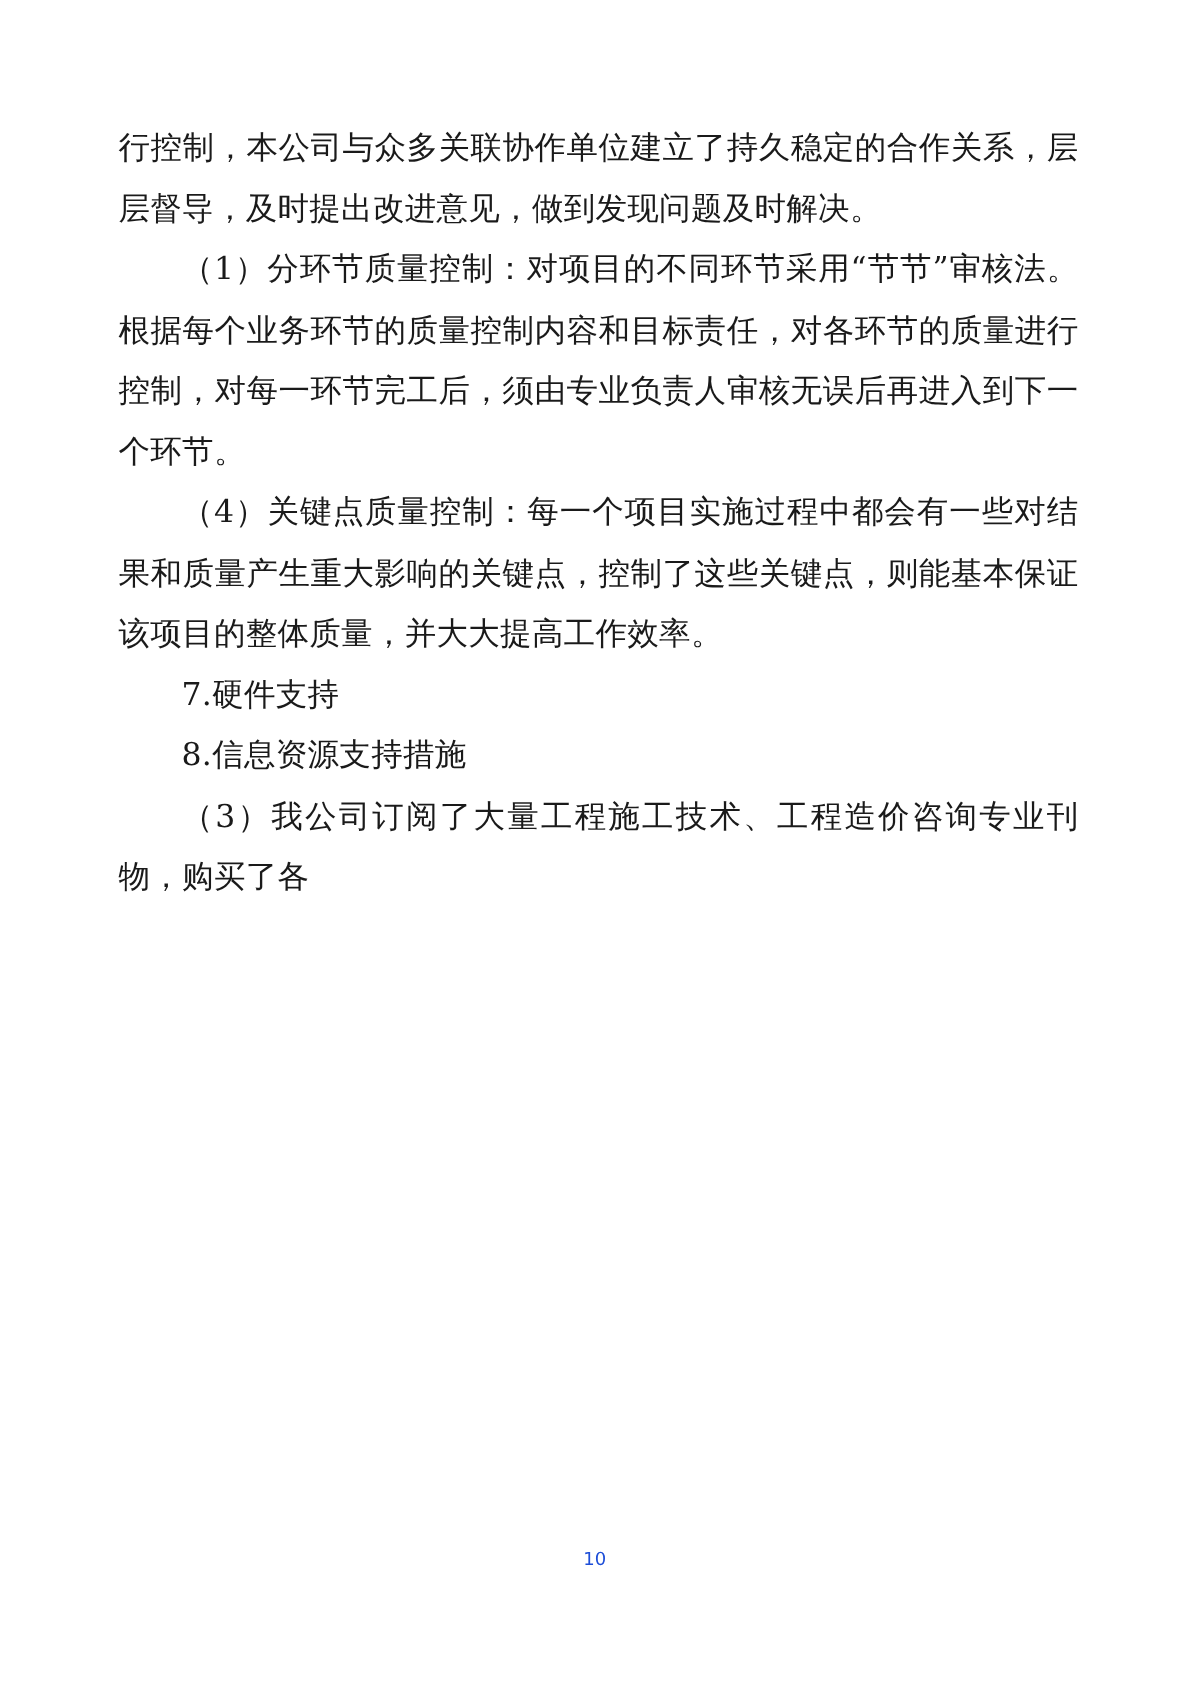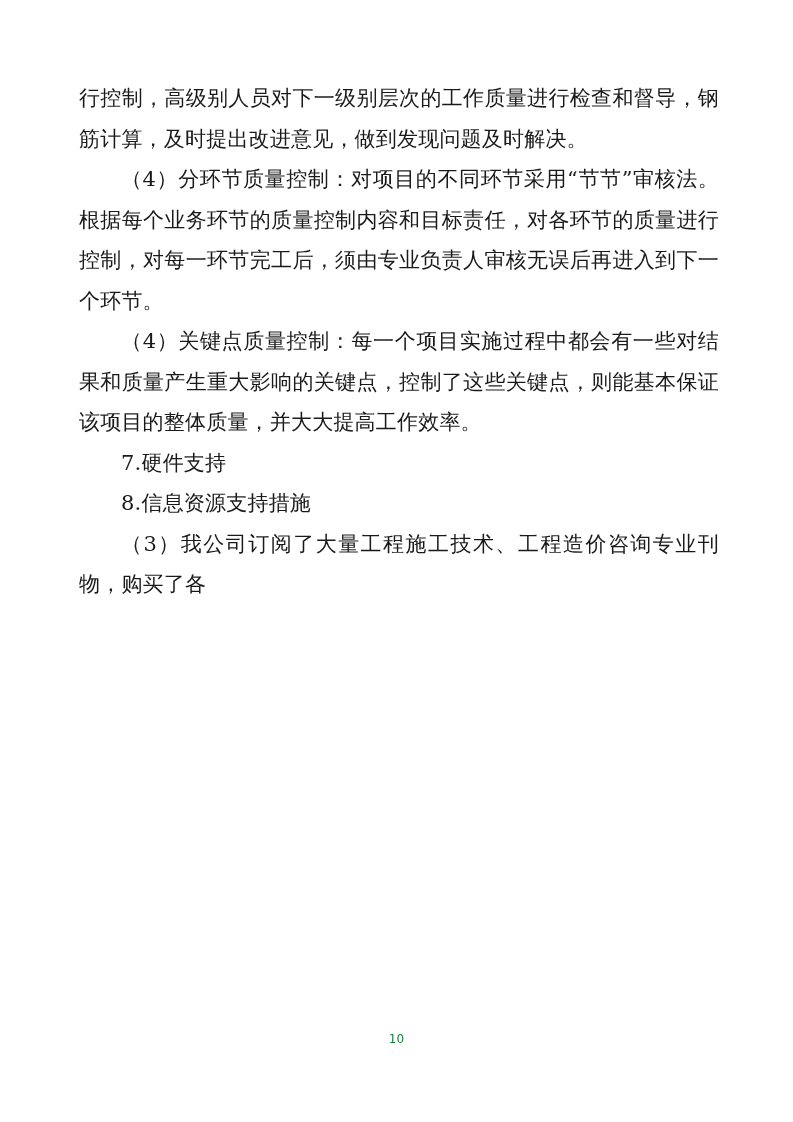--- a/index.html
+++ b/index.html
@@ -41,29 +41,29 @@
     text-indent: 42px;
   }
   .page-number {
     position: absolute;
     left: 0;
     width: 793px;
     top: 1032px;
     text-align: center;
     font-family: "DejaVu Sans", "Liberation Sans", sans-serif;
     font-size: 12px;
-    color: #15803d;
+    color: #1d4ed8;
   }
 </style>
 </head>
 <body>
 
 <div class="page">
   <div class="content">
-    <p class="para">行控制，高级别人员对下一级别层次的工作质量进行检查和督导，钢筋计算，及时提出改进意见，做到发现问题及时解决。</p>
-    <p class="para indent">（4）分环节质量控制：对项目的不同环节采用“节节”审核法。根据每个业务环节的质量控制内容和目标责任，对各环节的质量进行控制，对每一环节完工后，须由专业负责人审核无误后再进入到下一个环节。</p>
+    <p class="para">行控制，本公司与众多关联协作单位建立了持久稳定的合作关系，层层督导，及时提出改进意见，做到发现问题及时解决。</p>
+    <p class="para indent">（1）分环节质量控制：对项目的不同环节采用“节节”审核法。根据每个业务环节的质量控制内容和目标责任，对各环节的质量进行控制，对每一环节完工后，须由专业负责人审核无误后再进入到下一个环节。</p>
     <p class="para indent">（4）关键点质量控制：每一个项目实施过程中都会有一些对结果和质量产生重大影响的关键点，控制了这些关键点，则能基本保证该项目的整体质量，并大大提高工作效率。</p>
     <p class="para indent">7.硬件支持</p>
     <p class="para indent">8.信息资源支持措施</p>
     <p class="para indent">（3）我公司订阅了大量工程施工技术、工程造价咨询专业刊物，购买了各</p>
   </div>
   <div class="page-number">10</div>
 </div>
 
 </body></html>

